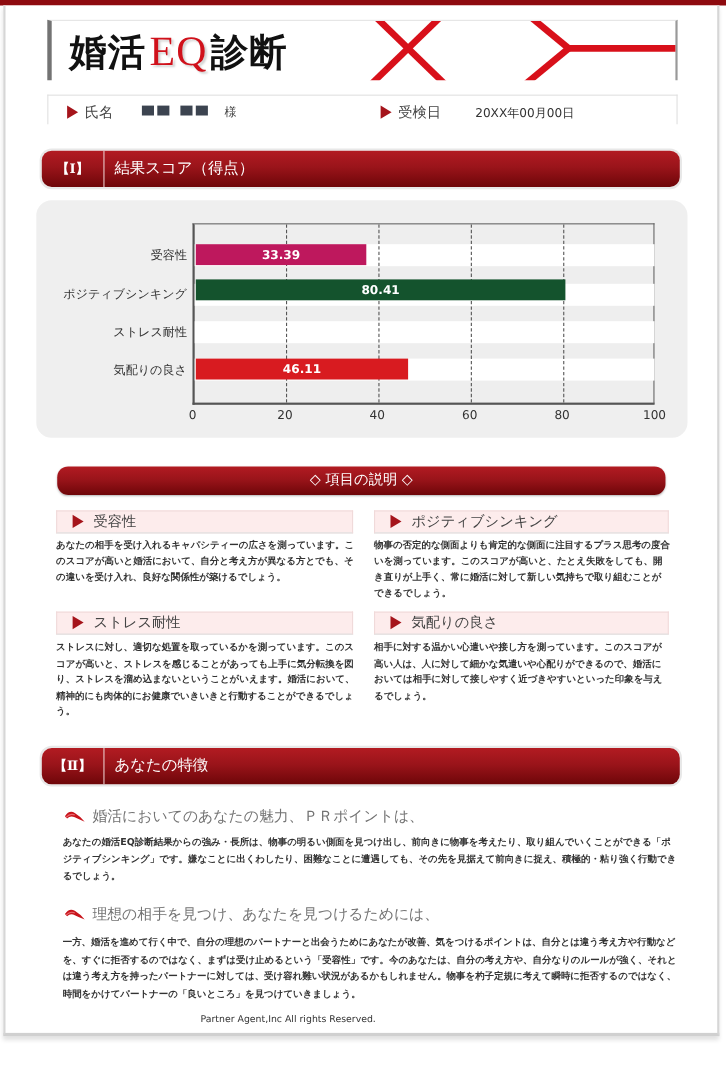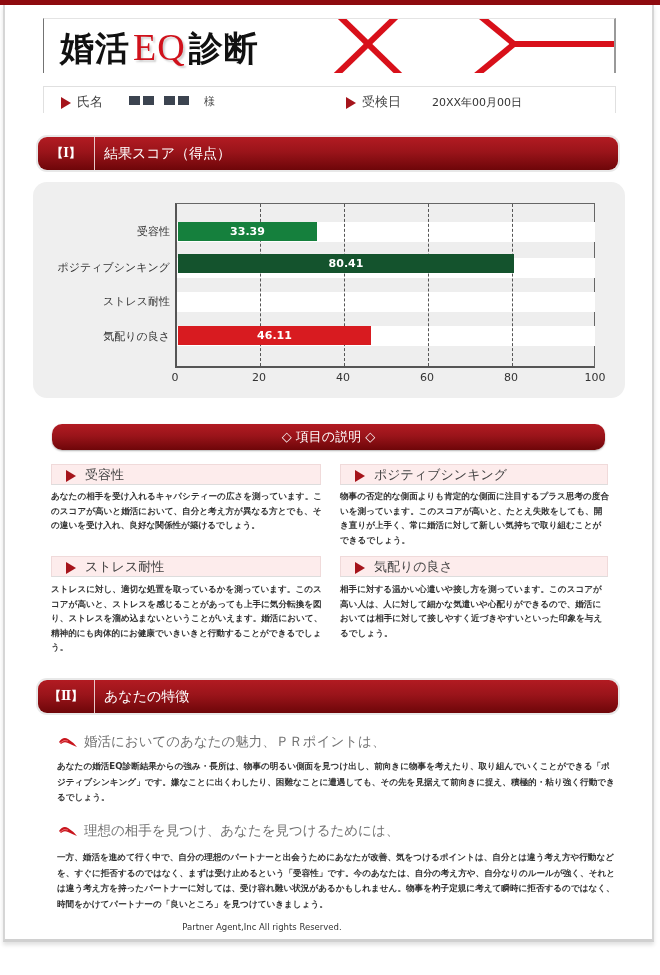--- a/index.html
+++ b/index.html
@@ -6,21 +6,21 @@
   html, body { width: 660px; height: 975px; background: #ffffff; overflow: hidden; }
   body { font-family: "DejaVu Sans", "Liberation Sans", sans-serif; color: #333; position: relative; }
 
   .top-bar { position: absolute; left: 0; top: 0; width: 660px; height: 5px; background: #8e0b0f; }
   .frame { position: absolute; left: 3px; top: 5px; width: 651px; height: 937px;
            border-left: 2px solid #d6d6d6; border-right: 2px solid #d6d6d6; border-bottom: 3px solid #d0d0d0;
            background: #fff; box-shadow: 0 3px 4px rgba(0,0,0,0.12); }
 
   
   .logo-box { position: absolute; left: 43px; top: 18px; width: 573px; height: 55px;
-              border-left: 1px solid #737373; border-right: 2px solid #999; border-top: 1px solid #e4e4e4; overflow: hidden; background:#fff; }
+              border-left: 4px solid #737373; border-right: 2px solid #999; border-top: 1px solid #e4e4e4; overflow: hidden; background:#fff; }
   .logo-title { position: absolute; left: 16px; top: 6px; font-size: 34px; font-weight: bold; color: #111; letter-spacing: 1px; white-space: nowrap; }
   .logo-title .eq { font-family: "Liberation Serif", "DejaVu Serif", serif; color: #d0111b; font-size: 38px; font-weight: normal;
                     text-shadow: 2px 2px 2px #cfcfcf; margin: 0 3px; }
   .logo-deco { position: absolute; left: 270px; top: 0; width: 303px; height: 55px; }
 
   
   .info-row { position: absolute; left: 43px; top: 86px; width: 573px; height: 27px;
               border-top: 1px solid #e0e0e0; border-left: 1px solid #e0e0e0; border-right: 1px solid #e0e0e0; font-size: 13px; color: #444; }
   .tri { display: inline-block; width: 0; height: 0; border-top: 6px solid transparent; border-bottom: 6px solid transparent;
          border-left: 10px solid #a5141b; vertical-align: middle; margin-right: 6px; }
@@ -110,21 +110,21 @@
 <div class="chart-panel"></div>
 <div class="plot">
   <div class="row-bg" style="top:18px;"></div>
   <div class="row-bg" style="top:54px;"></div>
   <div class="row-bg" style="top:88px;"></div>
   <div class="row-bg" style="top:122px;"></div>
   <div class="grid-line" style="left:83px;"></div>
   <div class="grid-line" style="left:167px;"></div>
   <div class="grid-line" style="left:251px;"></div>
   <div class="grid-line" style="left:335px;"></div>
-  <div class="bar" style="top:18px; width:139px; background:#15803d;">33.39</div>
+  <div class="bar" style="top:18px; width:155px; background:#be185d;">33.39</div>
   <div class="bar" style="top:50px; width:336px; background:#14532d;">80.41</div>
   <div class="bar" style="top:122px; width:193px; background:#d81b20;">46.11</div>
 </div>
 <div class="cat-label" style="top:224px;">受容性</div>
 <div class="cat-label" style="top:260px;">ポジティブシンキング</div>
 <div class="cat-label" style="top:294px;">ストレス耐性</div>
 <div class="cat-label" style="top:329px;">気配りの良さ</div>
 <div class="tick" style="left:160px;">0</div>
 <div class="tick" style="left:244px;">20</div>
 <div class="tick" style="left:328px;">40</div>

